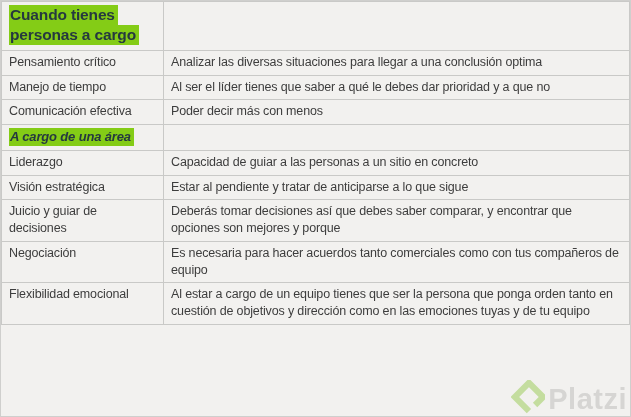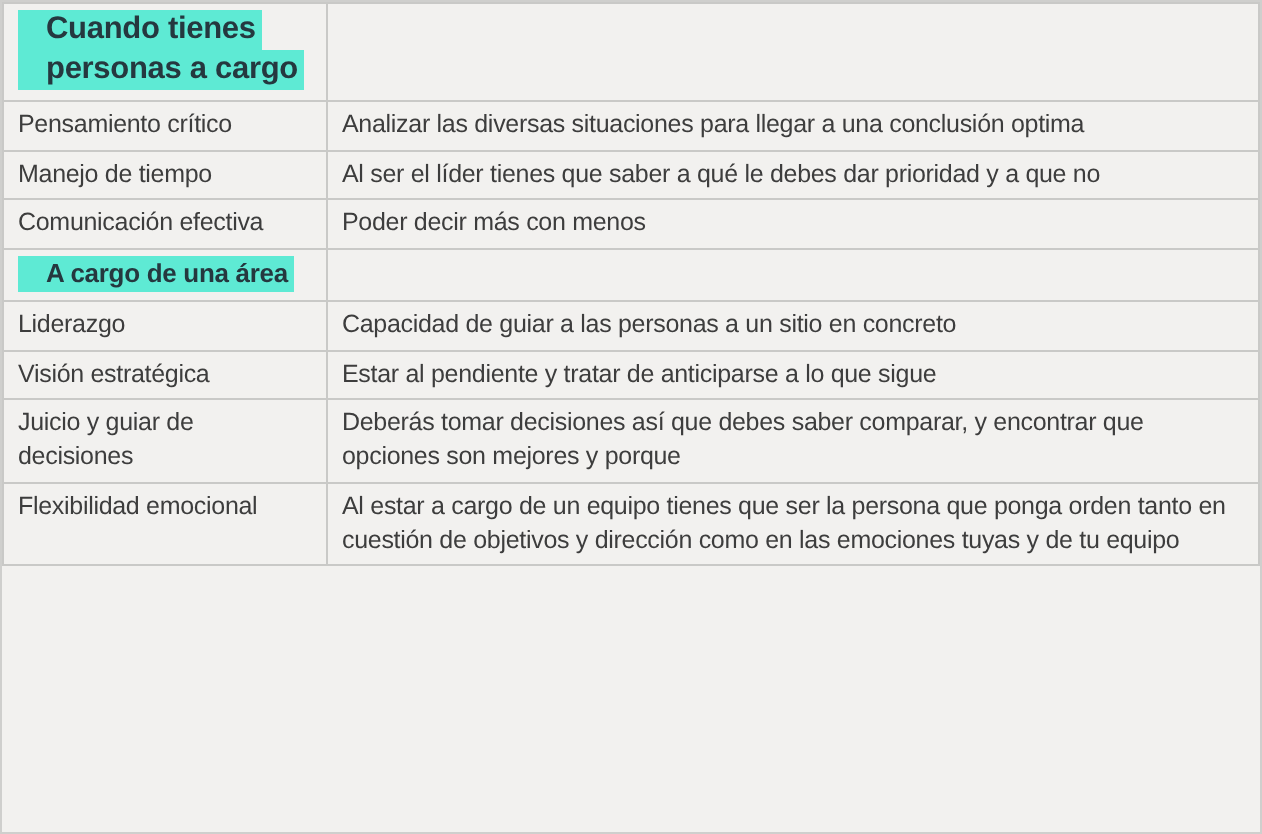--- a/index.html
+++ b/index.html
@@ -33,27 +33,27 @@
     word-wrap: break-word;
   }
 
   td.skill-cell { width: 146px; }
 
   tr.main-header-row td { height: 40px; }
   tr.main-header-row .hl {
     font-size: 15.5px;
     line-height: 1.32;
   }
-  tr.section-header-row .hl { font-size: 13px; }
+  tr.section-header-row .hl { font-size: 13px; font-style: italic; }
 
   .hl {
-    background: #5eead4;
+    background: #84cc16;
     color: #25383f;
     font-weight: bold;
-    padding: 1px 3px 2px 14px;
+    padding: 1px 3px 2px 1px;
     -webkit-box-decoration-break: clone;
     box-decoration-break: clone;
   }
 
   .watermark {
     position: absolute;
     right: 3px;
     bottom: -2px;
     display: flex;
     align-items: center;
@@ -102,20 +102,32 @@
         </tr>
         <tr>
           <td class="skill-cell">Visión estratégica</td>
           <td class="desc-cell">Estar al pendiente y tratar de anticiparse a lo que sigue</td>
         </tr>
         <tr>
           <td class="skill-cell">Juicio y guiar de decisiones</td>
           <td class="desc-cell">Deberás tomar decisiones así que debes saber comparar, y encontrar que opciones son mejores y porque</td>
         </tr>
         <tr>
+          <td class="skill-cell">Negociación</td>
+          <td class="desc-cell">Es necesaria para hacer acuerdos tanto comerciales como con tus compañeros de equipo</td>
+        </tr>
+        <tr>
           <td class="skill-cell">Flexibilidad emocional</td>
           <td class="desc-cell">Al estar a cargo de un equipo tienes que ser la persona que ponga orden tanto en cuestión de objetivos y dirección como en las emociones tuyas y de tu equipo</td>
         </tr>
       </tbody>
   </table>
 
+  <div class="watermark">
+    <span>
+      <svg width="34" height="34" viewBox="0 0 36 36">
+        <path d="M19 33 L4 18 L19 3 L34 18 L25.5 26.5" fill="none" stroke="#8dc63f" stroke-width="6.5" stroke-linejoin="miter"></path>
+      </svg>
+    </span>
+    <span class="wm-text">Platzi</span>
+  </div>
 
 </div>
 
 </body></html>

